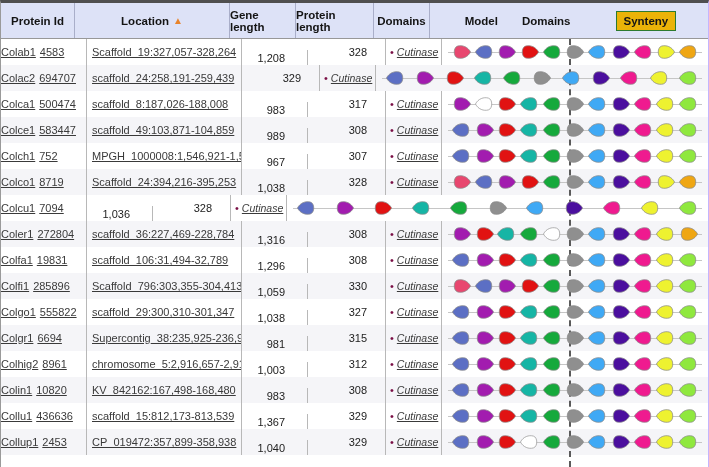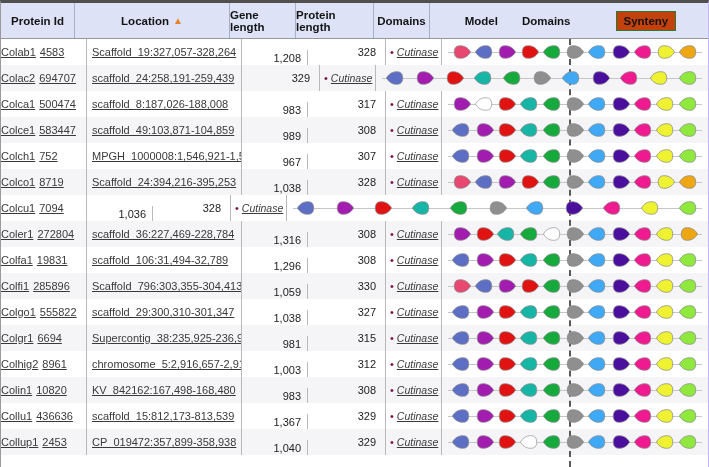--- a/index.html
+++ b/index.html
@@ -13,30 +13,30 @@
   .th {
     display:flex; align-items:center; justify-content:center; gap:4px;
     font-weight:bold; font-size:11.5px; color:#141414;
     border-right:1px solid #a9aec9; box-sizing:border-box; cursor:pointer;
   }
   .c-protein { width:74px; } .c-location { width:155px; } .c-gene { width:66px; }
   .c-plen { width:78px; } .c-dom { width:56px; }
   .c-syn { flex:1; border-right:none; display:flex; align-items:center; gap:18px; }
   .sort-ic { color:#e8832b; font-size:10px; line-height:1; }
   .pbtn { font-weight:bold; font-size:11.5px; color:#141414; cursor:pointer; padding:3px 2px; border:1.5px solid transparent; }
-  .pbtn.active { border:1.5px solid #2c7a2f; padding:3px 7px; background:#c2410c;margin-left:24px; }
+  .pbtn.active { border:1.5px solid #2c7a2f; padding:3px 7px; background:#eab308;margin-left:24px; }
   
   .tbody { position:relative; height:428px; }
   .row { display:flex; height:26px; align-items:stretch; font-size:11px; color:#222; background:#fff; }
   .row:nth-child(even) { background:#f5f5f8; }
   .cell { display:flex; align-items:center; box-sizing:border-box; border-right:1px solid #b8b8b8; overflow:hidden; white-space:nowrap; }
   .cell-protein { width:86px; gap:4px; }
   .cell-location { width:155px; padding-left:5px; }
-  .cell-gene { width:66px; justify-content:flex-end; padding-right:6px;margin-top:11px; }
-  .cell-plen { width:78px; justify-content:flex-end; padding-right:9px; }
+  .cell-gene { width:66px; justify-content:flex-end; padding-right:22px;margin-top:11px; }
+  .cell-plen { width:78px; justify-content:flex-end; padding-right:18px; }
   .cell-dom { width:56px; padding-left:4px; gap:3px; }
   .cell-syn { flex:1; position:relative; border-right:none; }
   .lnk { color:#3a3a3a; text-decoration:underline; cursor:pointer; }
   .dom-link { font-style:italic; font-size:10.5px; }
   .bullet { color:#7a0f45; font-size:11px; line-height:1; }
   .track {
     position:absolute; left:0; top:0; right:0; bottom:0;
     display:flex; align-items:center; justify-content:space-between; padding:0 9px;
   }
   .track::before {

